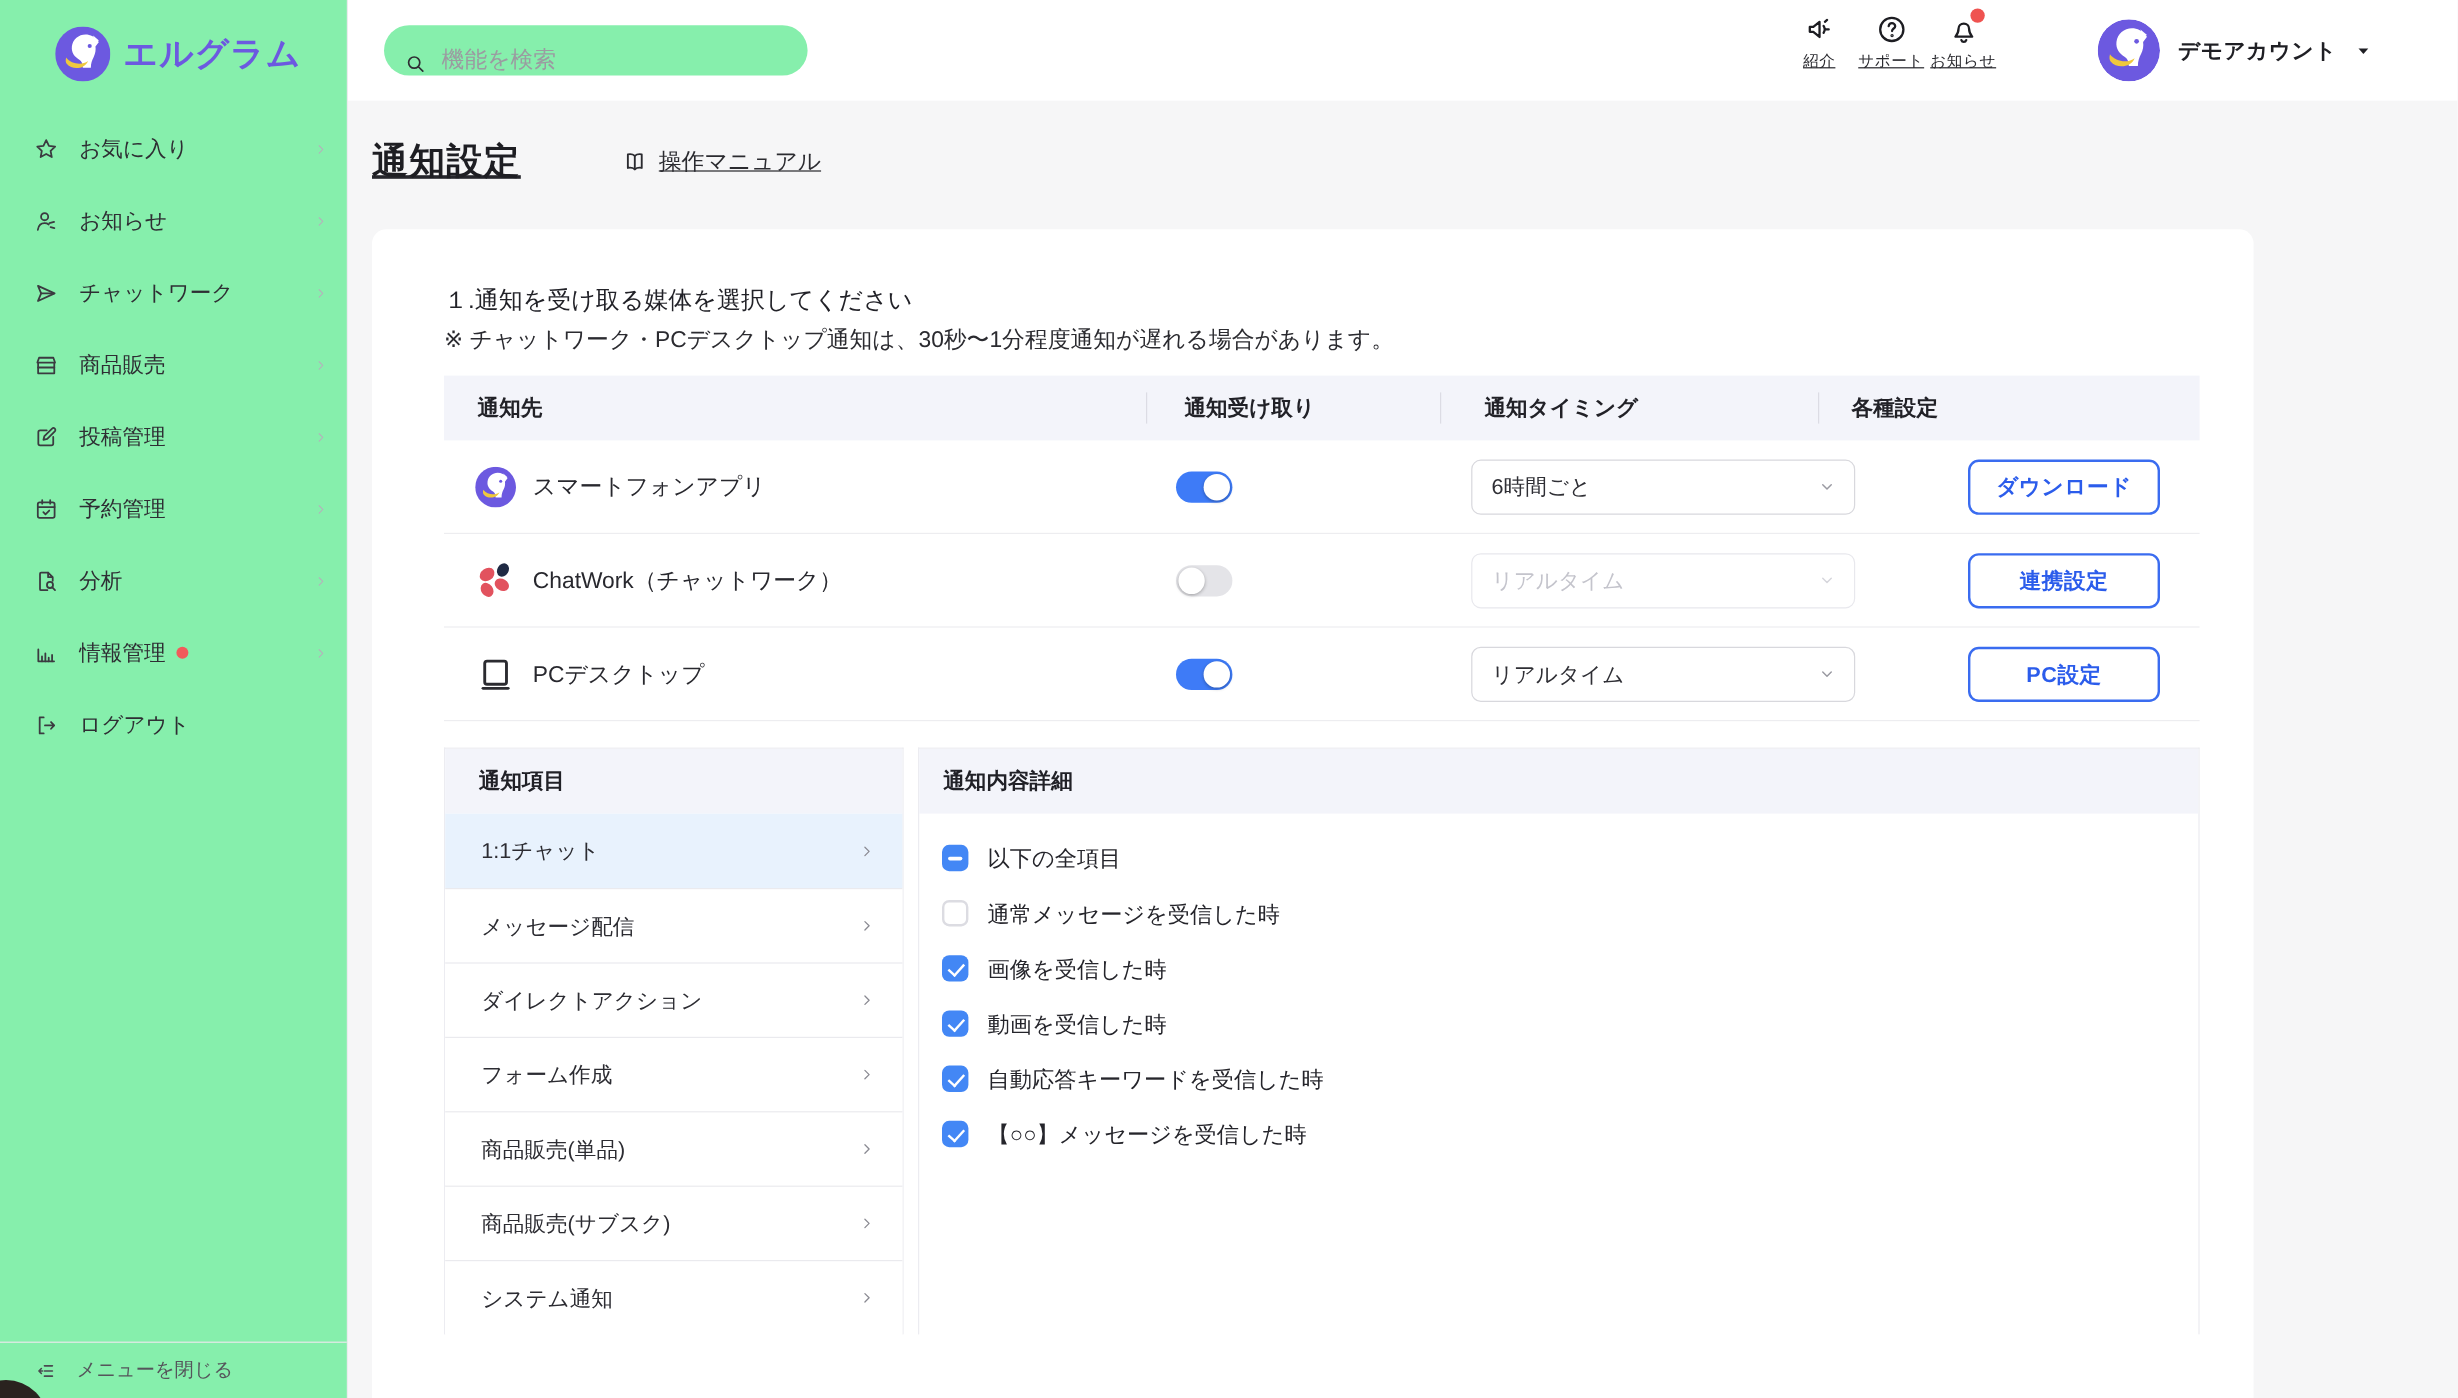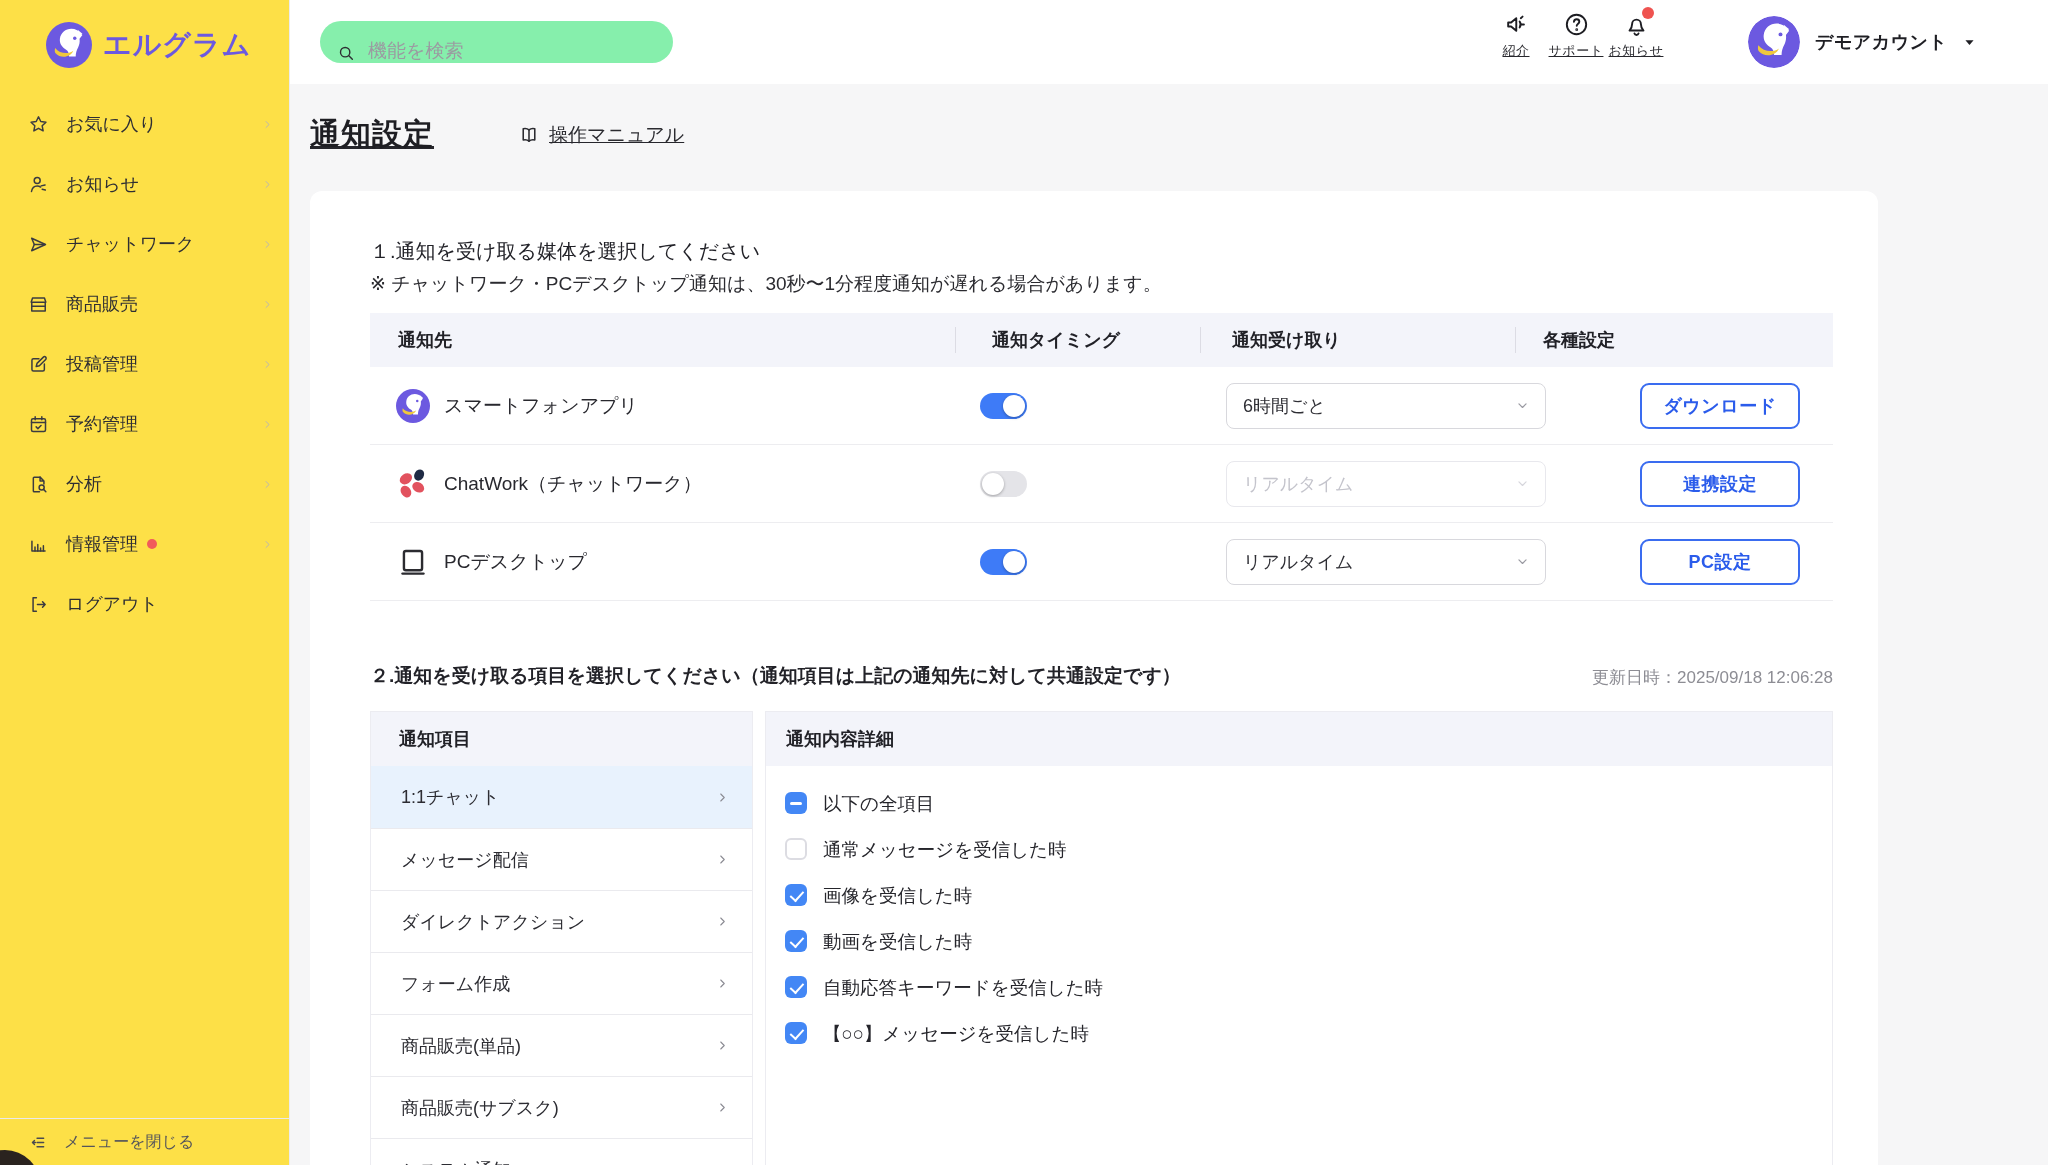--- a/index.html
+++ b/index.html
@@ -7,21 +7,21 @@
   body {
     width:2048px; height:1165px; overflow:hidden; position:relative;
     background:#f6f6f7;
     font-family:"Liberation Sans","DejaVu Sans",sans-serif;
     color:#26262c;
   }
   .icon-slot svg { width:100%; height:100%; display:block; }
 
   
   .sidebar { position:absolute; left:0; top:0; width:290px; height:1165px;
-    background:#fde047; border-right:1px solid #ebebee; z-index:10; }
+    background:#86efac; border-right:1px solid #ebebee; z-index:10; }
   .logo-row { display:flex; align-items:center; gap:11px; margin:22px 0 0 46px; cursor:pointer; }
   .logo-mark { width:46px; height:46px; }
   .logo-text { font-size:28px; font-weight:bold; color:#6c59e0; letter-spacing:1px; }
   .nav { margin-top:26px; }
   .nav-item { height:60px; display:flex; align-items:center; padding:0 15px 0 28px; cursor:pointer; }
   .nav-icon { width:21px; height:21px; color:#3b3b40; flex:none; }
   .nav-label { font-size:18px; color:#2e2e33; margin-left:17px; }
   .red-dot { width:10px; height:10px; border-radius:50%; background:#f15b5b; margin-left:9px; }
   .nav-chev { width:13px; height:13px; color:#b3b3ba; margin-left:auto; }
   .sidebar-footer { position:absolute; left:0; bottom:0; width:100%; border-top:1px solid #e9e9ec; }
@@ -367,22 +367,22 @@
     </div>
   </div>
 
   <div class="card">
     <div class="s1-heading">１.通知を受け取る媒体を選択してください</div>
     <div class="s1-note">※ チャットワーク・PCデスクトップ通知は、30秒〜1分程度通知が遅れる場合があります。</div>
 
     <div class="t1">
       <div class="t1-header">
         <div class="t1-th">通知先</div>
+        <div class="t1-th pad2">通知受け取り</div>
         <div class="t1-th pad3">通知タイミング</div>
-        <div class="t1-th pad2">通知受け取り</div>
         <div class="t1-th">各種設定</div>
       </div>
       <div id="media-rows">
           <div class="t1-row">
     <div class="cell-name">
       <span class="icon-slot media-icon">
                 <svg viewBox="0 0 48 48">
                   <circle cx="24" cy="24" r="24" fill="#6c59e0"></circle>
                   <path d="M32.5 8.5c-8-4-17 .5-18 9-.6 5.5 2.5 9 6.5 11.5 2 1.3 3 3.5 3 7h7c0-4 1-6.5 2.5-9.5 1.4-2.8 2-6 1.5-9l3-4-5.5-5z" fill="#ffffff"></path>
                   <path d="M33 8l5 4.2-4 2.3z" fill="#fff"></path>
@@ -461,24 +461,20 @@
                 </span>
       </div>
     </div>
     <div class="cell-action">
       <button class="outline-btn">PC設定</button>
     </div>
   </div>
         </div>
     </div>
 
-    <div class="s2-row">
-      <div class="s2-heading">２.通知を受け取る項目を選択してください（通知項目は上記の通知先に対して共通設定です）</div>
-      <div class="s2-updated">更新日時：2025/09/18 12:06:28</div>
-    </div>
 
     <div class="t2">
       <div class="t2-left">
         <div class="t2-hdr">通知項目</div>
         <div id="notify-menu">
             <div class="menu-item selected">
     <span class="menu-label">1:1チャット</span>
     <span class="icon-slot menu-chev">
                 <svg viewBox="0 0 24 24" fill="none" stroke="currentColor" stroke-width="1.7" stroke-linecap="round" stroke-linejoin="round">
                   <path d="M9.2 6.4l5.6 5.6-5.6 5.6"></path>

